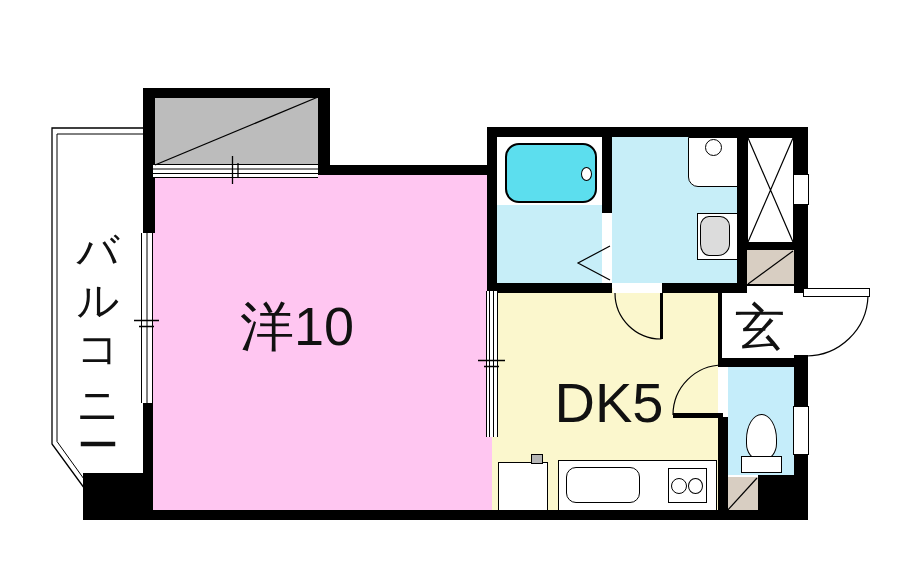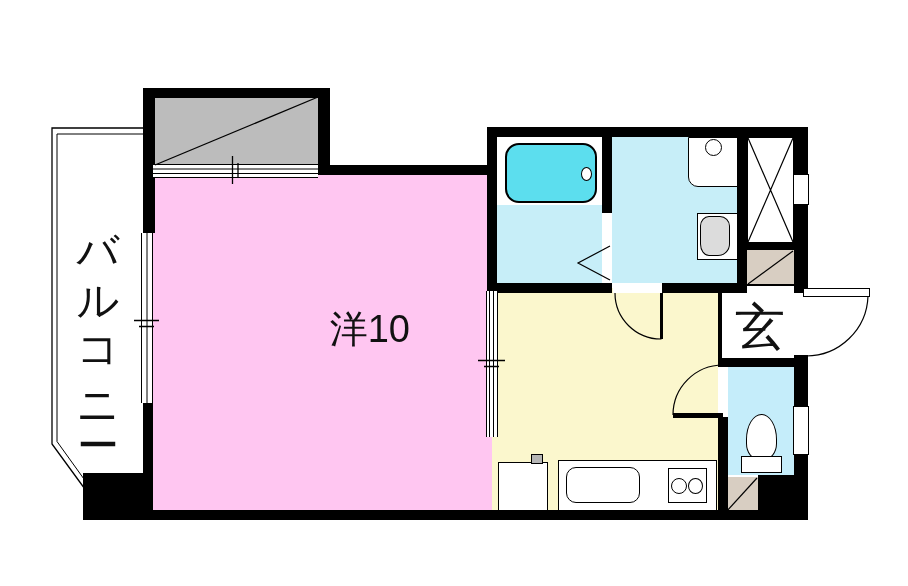--- a/index.html
+++ b/index.html
@@ -82,21 +82,21 @@
   .o-wintop{left:793px;top:174px;width:16px;height:31px;background:#fff;border:1px solid #000;}
   .o-winwc{left:793px;top:406px;width:16px;height:49px;background:#fff;border:1px solid #000;}
   .o-slide{left:486px;top:291px;width:12px;height:146px;background:#fff;border-left:1px solid #000;border-right:1px solid #000;}
   .o-leftwin{left:141px;top:233px;width:12px;height:170px;background:#fff;border-left:1px solid #000;border-right:1px solid #000;}
   .o-topwin{left:153px;top:164px;width:165px;height:14px;background:#fff;border-top:1.5px solid #000;border-bottom:1.5px solid #000;}
   .front-leaf{left:803px;top:288px;width:67px;height:9px;background:#fff;border:1px solid #000;}
 
   
   .lbl-balcony{left:70px;top:162px;width:56px;height:310px;font-size:42px;letter-spacing:7px;
                writing-mode:vertical-rl;text-align:center;}
-  .lbl-western{left:240px;top:304px;width:170px;font-size:38px;text-align:right;}
+  .lbl-western{left:240px;top:291px;width:170px;font-size:54px;text-align:left;}
   .lbl-dk{left:533px;top:370px;width:152px;font-size:56px;text-align:center;}
   .lbl-genkan{left:731px;top:294px;width:58px;font-size:50px;text-align:center;}
 
   svg.overlay{position:absolute;left:0;top:0;width:908px;height:586px;}
 </style>
 </head>
 <body>
 
 <div id="plan">
 
@@ -177,14 +177,15 @@
       <path d="M661.5,293 V339" stroke-width="3"></path>
       <path d="M615,293 A46,46 0 0 0 661.5,339" stroke-width="1.2"></path>
       <path d="M673,415.5 H723" stroke-width="5"></path>
       <path d="M673,415 A50,50 0 0 1 723,365" stroke-width="1.2"></path>
       <path d="M868,296 A62,62 0 0 1 806,356" stroke-width="1.2"></path>
     </g>
   </svg>
 
   <div class="abs label lbl-balcony">バルコニー</div>
   <div class="abs label lbl-western">洋10</div>
+  <div class="abs label lbl-dk">DK5</div>
   <div class="abs label lbl-genkan">玄</div>
 </div>
 
 </body></html>

